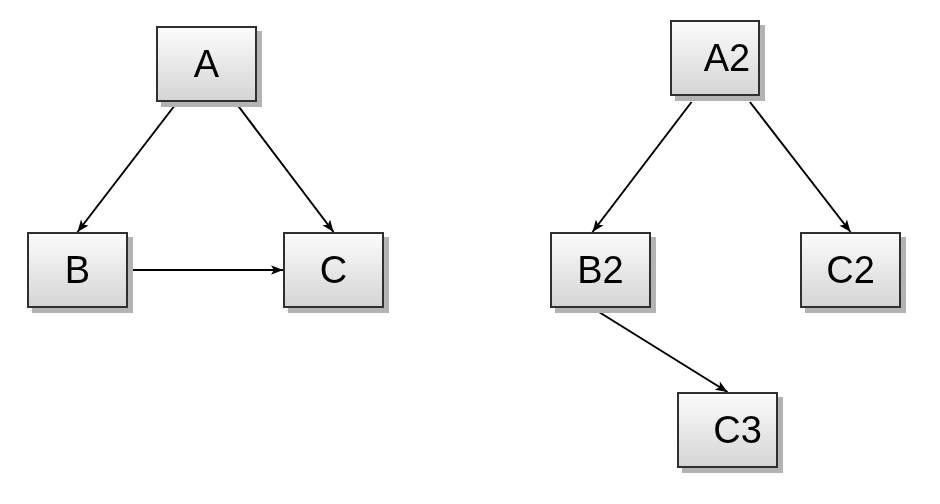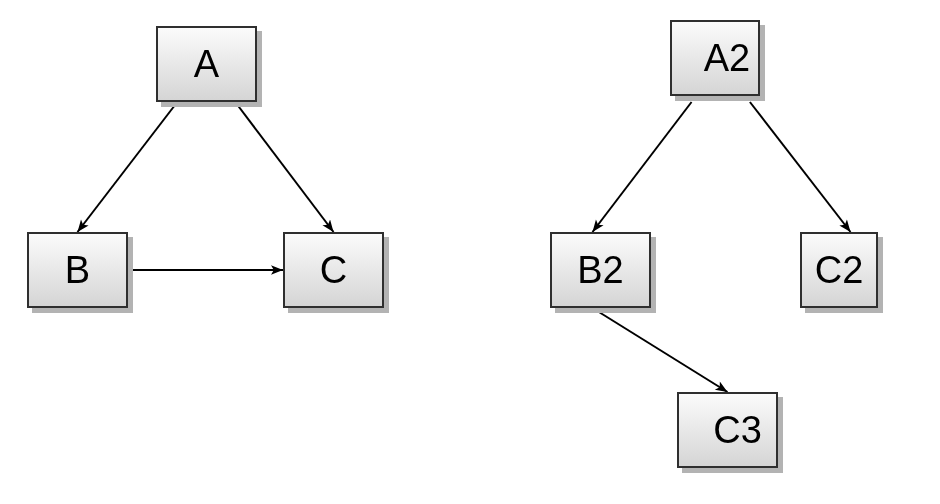--- a/index.html
+++ b/index.html
@@ -65,19 +65,19 @@
     </div>
     <div class="node" style="left: 283px; top: 232px; width: 101px; height: 76px;">
       <span class="node-label">C</span>
     </div>
     <div class="node" style="left: 670px; top: 20px; width: 90px; height: 76px; padding-left: 24px;">
       <span class="node-label">A2</span>
     </div>
     <div class="node" style="left: 542px; top: 232px; width: 101px; height: 76px; margin-left: 8px;">
       <span class="node-label">B2</span>
     </div>
-    <div class="node" style="left: 800px; top: 232px; width: 78px; height: 76px;">
+    <div class="node" style="left: 800px; top: 232px; width: 101px; height: 76px;">
       <span class="node-label">C2</span>
     </div>
     <div class="node" style="left: 677px; top: 392px; width: 101px; height: 76px; padding-left: 20px;">
       <span class="node-label">C3</span>
     </div>
   </div>
 
 </body></html>

